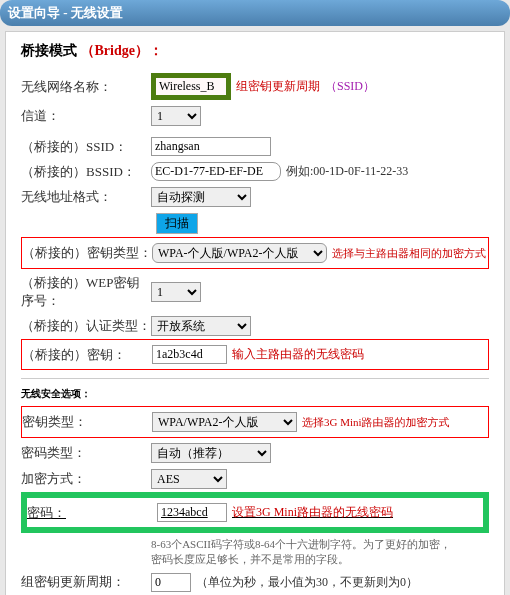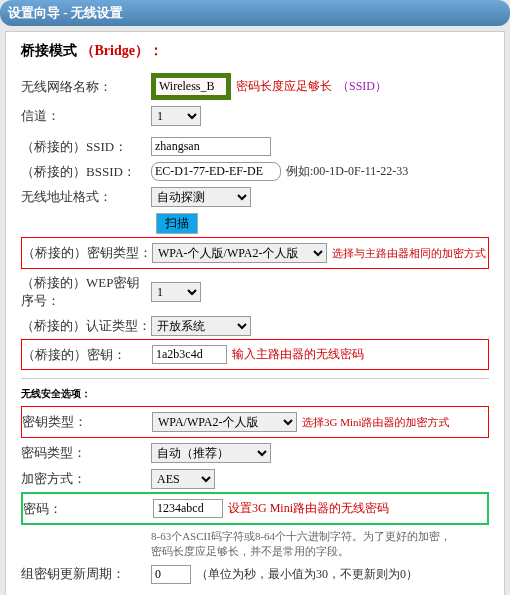--- a/index.html
+++ b/index.html
@@ -107,21 +107,21 @@
 
   <div class="section-title">
     <span>桥接模式</span>
     <span class="bridge-label">（Bridge）：</span>
   </div>
 
   <div class="inline-row">
     <div class="inline-label">无线网络名称：</div>
     <div class="inline-value">
       <input type="text" class="highlighted" style="width: 80px;" value="Wireless_B">
-      <span class="hint-text">密码长度应足够长</span>
+      <span class="hint-text">组密钥更新周期</span>
       <span style="margin-left:5px; color:#a21caf; font-size:12px;">（SSID）</span>
     </div>
   </div>
 
   <div class="inline-row">
     <div class="inline-label">信道：</div>
     <div class="inline-value">
       <select style="width:50px;">
         <option>1</option>
       </select>
@@ -158,21 +158,21 @@
     <div class="inline-label"></div>
     <div class="inline-value">
       <button class="scan-btn">扫描</button>
     </div>
   </div>
 
   <div style="border: 1px solid #f00; padding: 2px 0; margin-bottom:2px;">
     <div class="inline-row">
       <div class="inline-label">（桥接的）密钥类型：</div>
       <div class="inline-value">
-        <select style="width:175px;">
+        <select style="width:175px;border-radius:6px;">
           <option>WPA-个人版/WPA2-个人版</option>
         </select>
         <span class="hint-text" style="font-size:11px;">选择与主路由器相同的加密方式</span>
       </div>
     </div>
   </div>
 
   <div class="inline-row">
     <div class="inline-label">（桥接的）WEP密钥序号：</div>
     <div class="inline-value">
@@ -222,27 +222,27 @@
     <div class="inline-value">
       <select style="width:120px;">
         <option>自动（推荐）</option>
       </select>
     </div>
   </div>
 
   <div class="inline-row">
     <div class="inline-label">加密方式：</div>
     <div class="inline-value">
-      <select style="width:64px;">
+      <select style="width:76px;">
         <option>AES</option>
       </select>
     </div>
   </div>
 
-  <div style="border: 2px solid #22c55e; padding: 2px 0; margin-bottom:2px;">
+  <div style="border: 6px solid #22c55e; padding: 2px 0; margin-bottom:2px;text-decoration:underline;">
     <div class="inline-row">
       <div class="inline-label">密码：</div>
       <div class="inline-value">
         <input type="text" style="width: 70px;" value="1234abcd">
         <span class="hint-text">设置3G Mini路由器的无线密码</span>
       </div>
     </div>
   </div>
 
   <div style="padding: 2px 0 2px 130px;">

